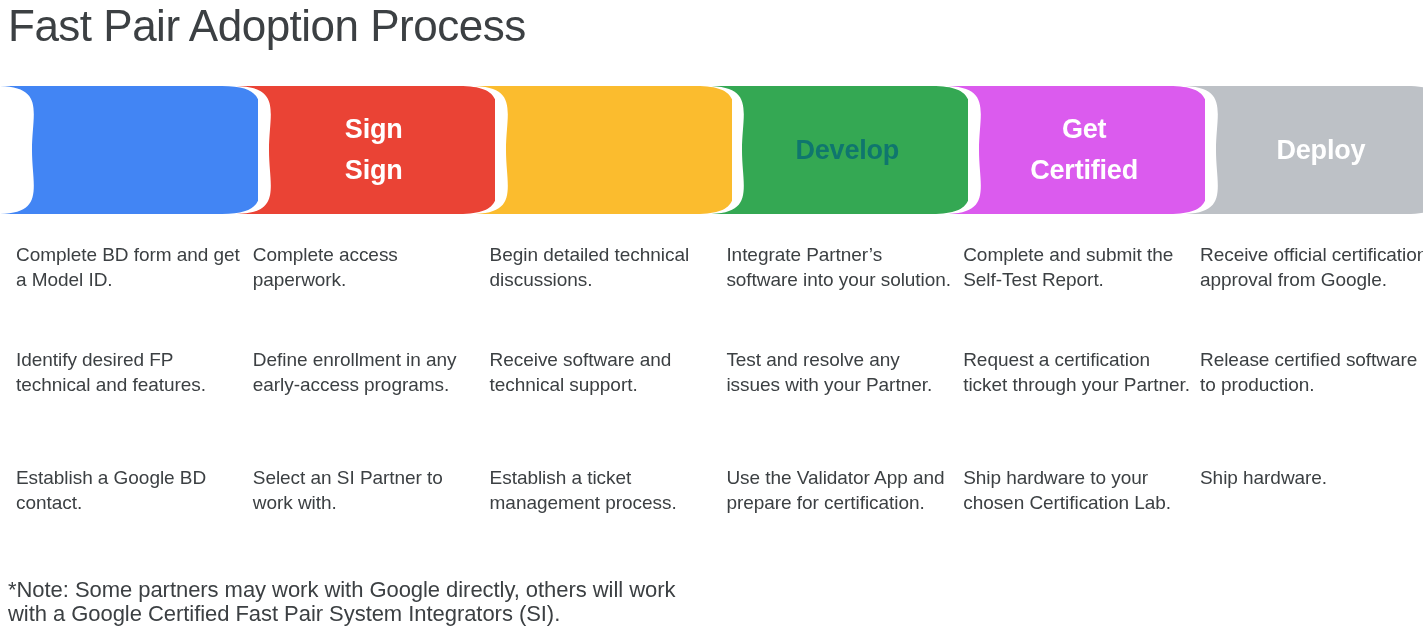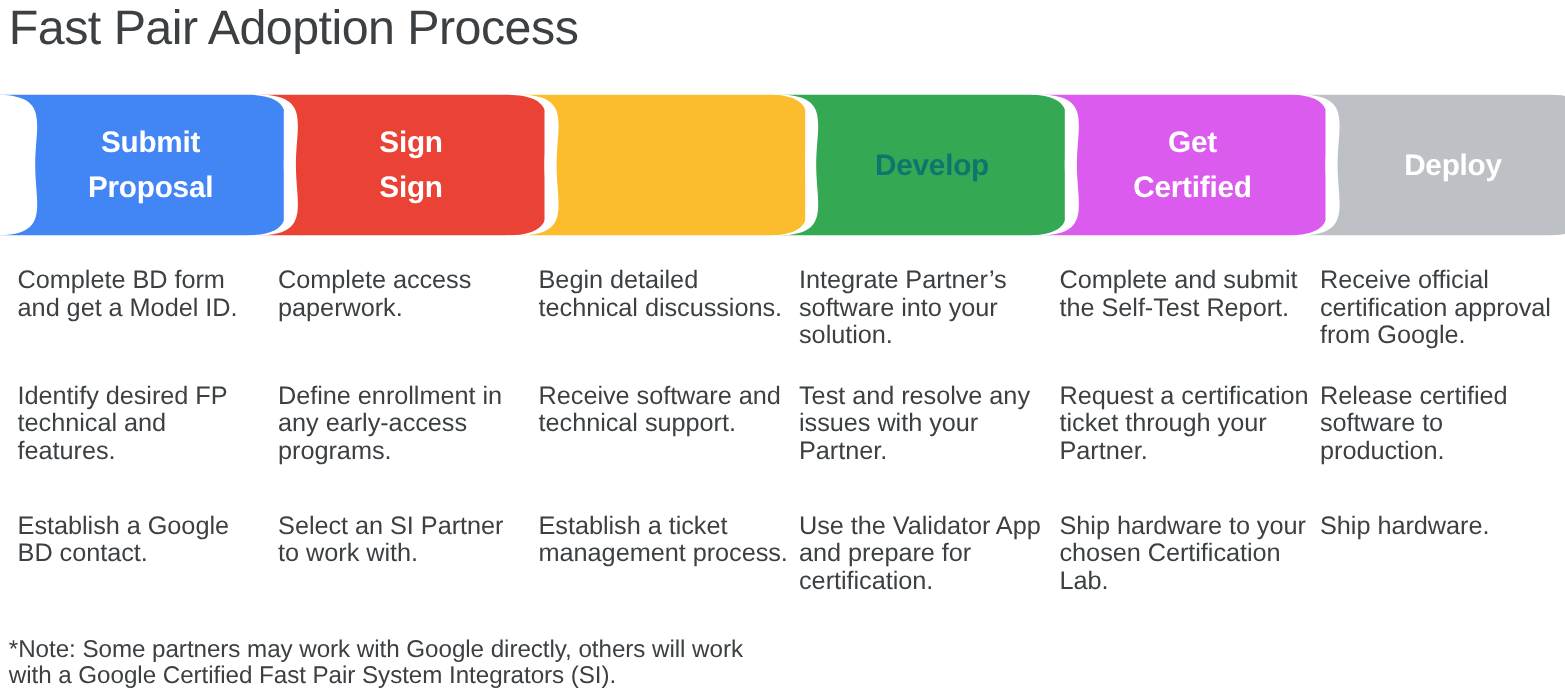--- a/index.html
+++ b/index.html
@@ -82,21 +82,21 @@
   }
 
   .col {
     position: absolute;
     top: 0;
     width: 228px;
   }
 
   .bullet {
     position: absolute;
-    font-size: 23px;
+    font-size: 19px;
     line-height: 25px;
     color: #3c4043;
     letter-spacing: -0.05px;
   }
 
   .bullet.r0 { top: 6px; }
   .bullet.r1 { top: 111px; }
   .bullet.r2 { top: 229px; }
 
   
@@ -118,24 +118,20 @@
 
   <h1 id="title">Fast Pair Adoption Process</h1>
 
   <div id="chevron-band">
       <div class="chevron" style="left: -4px; width: 262px;">
         <div class="chev-shape">
           <svg viewBox="0 0 262 128" preserveAspectRatio="none" xmlns="http://www.w3.org/2000/svg">
             <path d="M 0,0 L 226,0 C 278,0 262,26 262,64 C 262,102 278,128 226,128 L 0,128 C 50,128 36,102 36,64 C 36,26 50,0 0,0 Z" fill="#4285F4"></path>
           </svg>
         </div>
-        <div class="chev-label" style="color: rgb(255, 255, 255); margin-left: 19.8px;">
-          <span class="ln">Submit</span>
-          <span class="ln">Proposal</span>
-        </div>
       </div>
       <div class="chevron" style="left: 232.8px; width: 262px;">
         <div class="chev-shape">
           <svg viewBox="0 0 262 128" preserveAspectRatio="none" xmlns="http://www.w3.org/2000/svg">
             <path d="M 0,0 L 226,0 C 278,0 262,26 262,64 C 262,102 278,128 226,128 L 0,128 C 50,128 36,102 36,64 C 36,26 50,0 0,0 Z" fill="#EA4335"></path>
           </svg>
         </div>
         <div class="chev-label" style="color: rgb(255, 255, 255); margin-left: 19.8px;">
           <span class="ln">Sign</span>
           <span class="ln">Sign</span>

